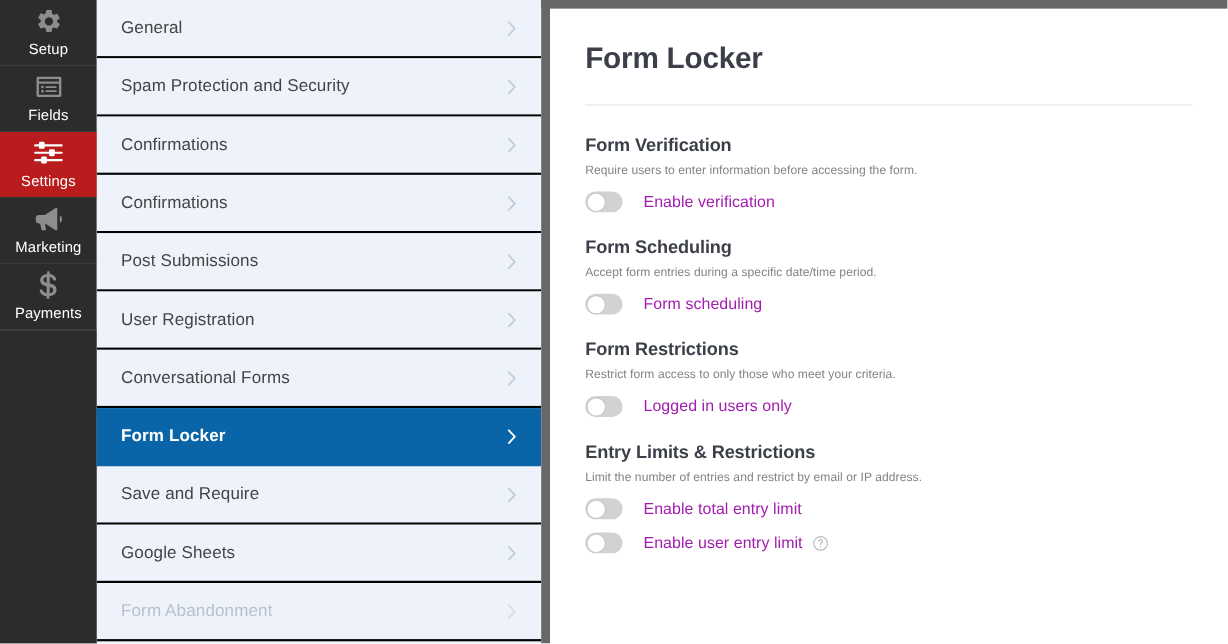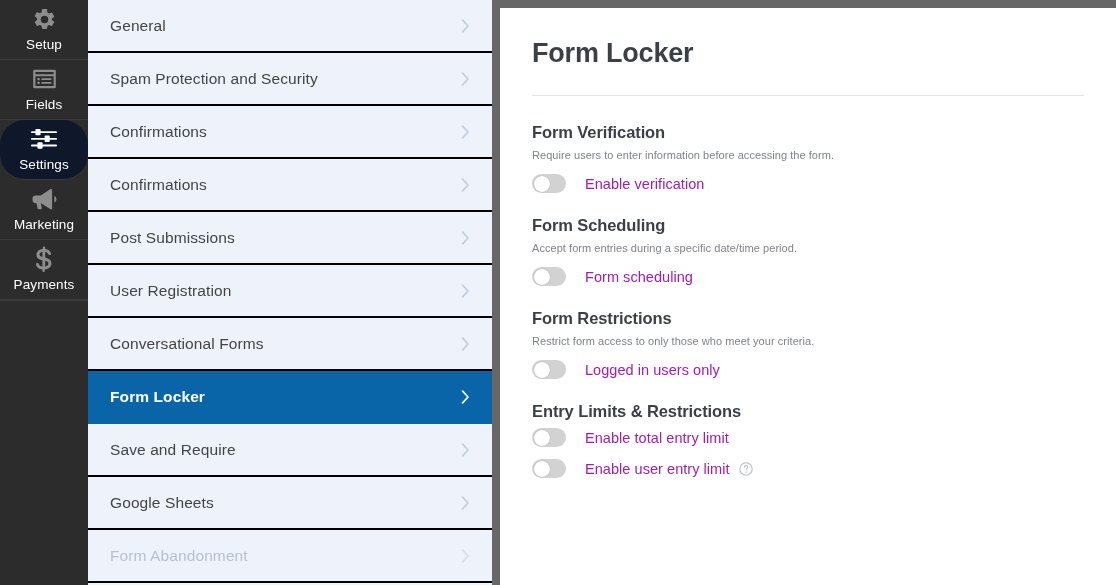--- a/index.html
+++ b/index.html
@@ -46,21 +46,21 @@
     align-items: center;
     justify-content: center;
   }
   .rail-item .rail-label {
     font-size: 13.5px;
     line-height: 16px;
     color: #ffffff;
     letter-spacing: .1px;
   }
   .rail-item svg { display: block; fill: #8d8d8d; }
-  .rail-item.active { background: #0f172a; border-radius: 25px; }
+  .rail-item.active { background: #b91c1c; }
   .rail-item.active svg { fill: #ffffff; }
   .rail-item.active .rail-label { color: #ffffff; }
   .rail-filler { flex: 1 1 auto; background: #2c2c2c; border-top: 1px solid #3b3b3b; }
 
   
   .panel {
     width: 404px;
     flex: 0 0 404px;
     background: #eef3fb;
     overflow: hidden;
@@ -362,20 +362,21 @@
           <div class="section">
             <div class="section-title">Form Restrictions</div>
             <div class="section-desc">Restrict form access to only those who meet your criteria.</div>
             <div class="toggle-row">
               <div class="toggle"></div>
               <span class="toggle-label">Logged in users only</span>
             </div>
           </div>
           <div class="section">
             <div class="section-title">Entry Limits &amp; Restrictions</div>
+            <div class="section-desc">Limit the number of entries and restrict by email or IP address.</div>
             <div class="toggle-row">
               <div class="toggle"></div>
               <span class="toggle-label">Enable total entry limit</span>
             </div>
             <div class="toggle-row">
               <div class="toggle"></div>
               <span class="toggle-label">Enable user entry limit</span>
               <span class="help-icon">
                 <svg width="14" height="14" viewBox="0 0 14 14">
                   <circle cx="7" cy="7" r="6.2" fill="none" stroke="#b9bcc2" stroke-width="1.1"></circle>

